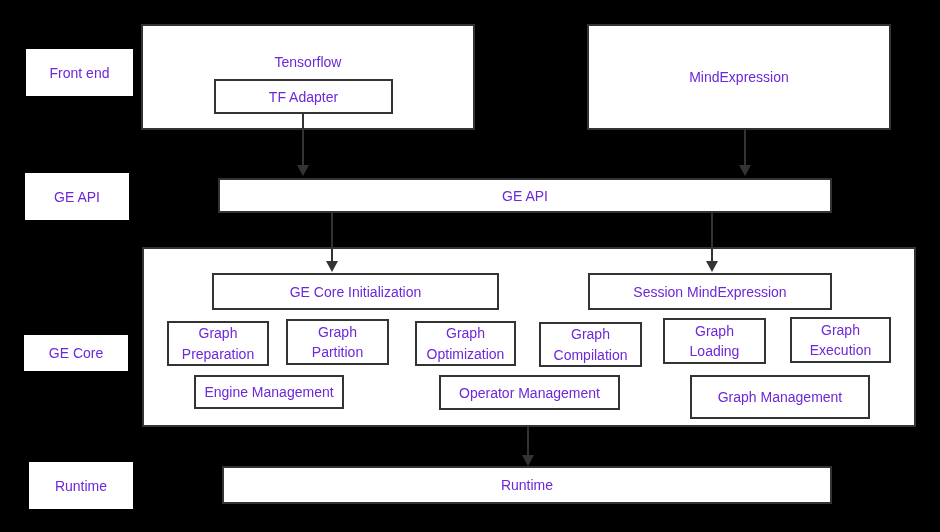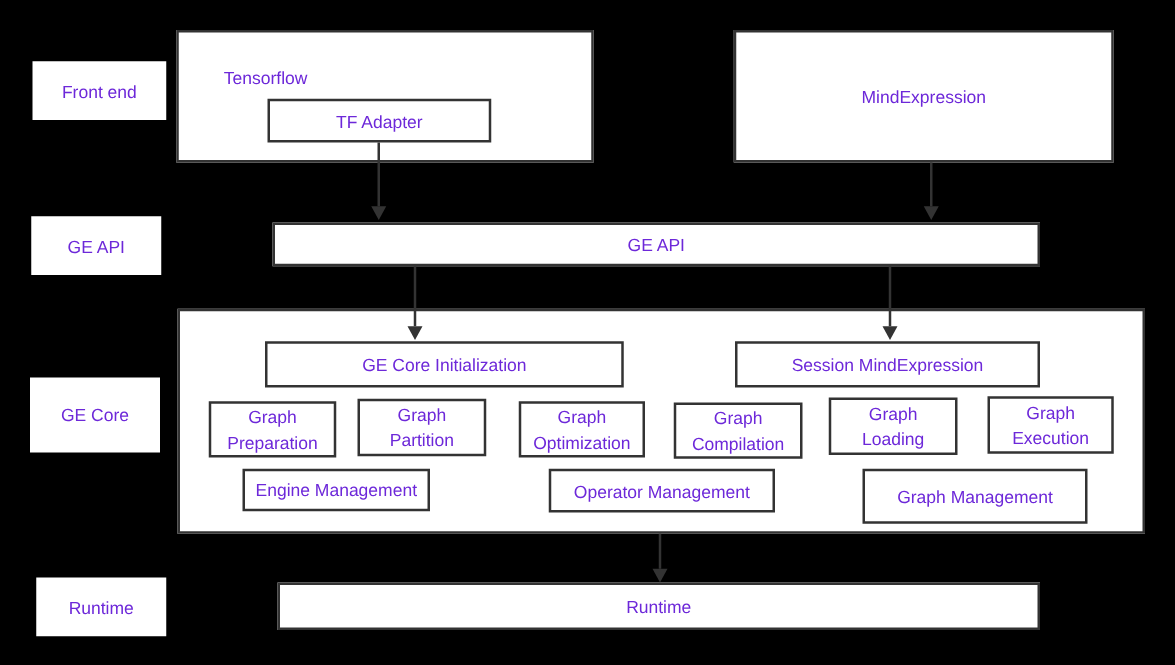--- a/index.html
+++ b/index.html
@@ -32,22 +32,21 @@
     align-items: center;
     justify-content: center;
     text-align: center;
   }
   .stage-text { white-space: pre-line; line-height: 1.45; }
   .tf-title {
     position: absolute;
     top: 28px;
     left: 0;
     width: 100%;
-    text-align: left;
-    padding-left: 36px;
+    text-align: center;
   }
   .arrow { position: absolute; z-index: 5; }
   .arrow .shaft {
     position: absolute;
     left: 5px;
     top: 0;
     width: 2px;
     background: #333333;
   }
   .arrow .head {
@@ -65,21 +64,21 @@
 <body>
 
 <div class="canvas">
 
   <div class="plain-label" style="left:26px; top:49px; width:107px; height:47px;">
     <span>Front end</span>
   </div>
   <div class="plain-label" style="left:25px; top:173px; width:104px; height:47px;">
     <span>GE API</span>
   </div>
-  <div class="plain-label" style="left:24px; top:302px; width:104px; height:60px;">
+  <div class="plain-label" style="left:24px; top:335px; width:104px; height:36px;">
     <span>GE Core</span>
   </div>
   <div class="plain-label" style="left:29px; top:462px; width:104px; height:47px;">
     <span>Runtime</span>
   </div>
 
   <div class="box" style="left:141px; top:24px; width:334px; height:106px;">
     <div class="tf-title">Tensorflow</div>
     <div class="box" style="left:71px; top:53px; width:179px; height:35px;">
       <span>TF Adapter</span>

